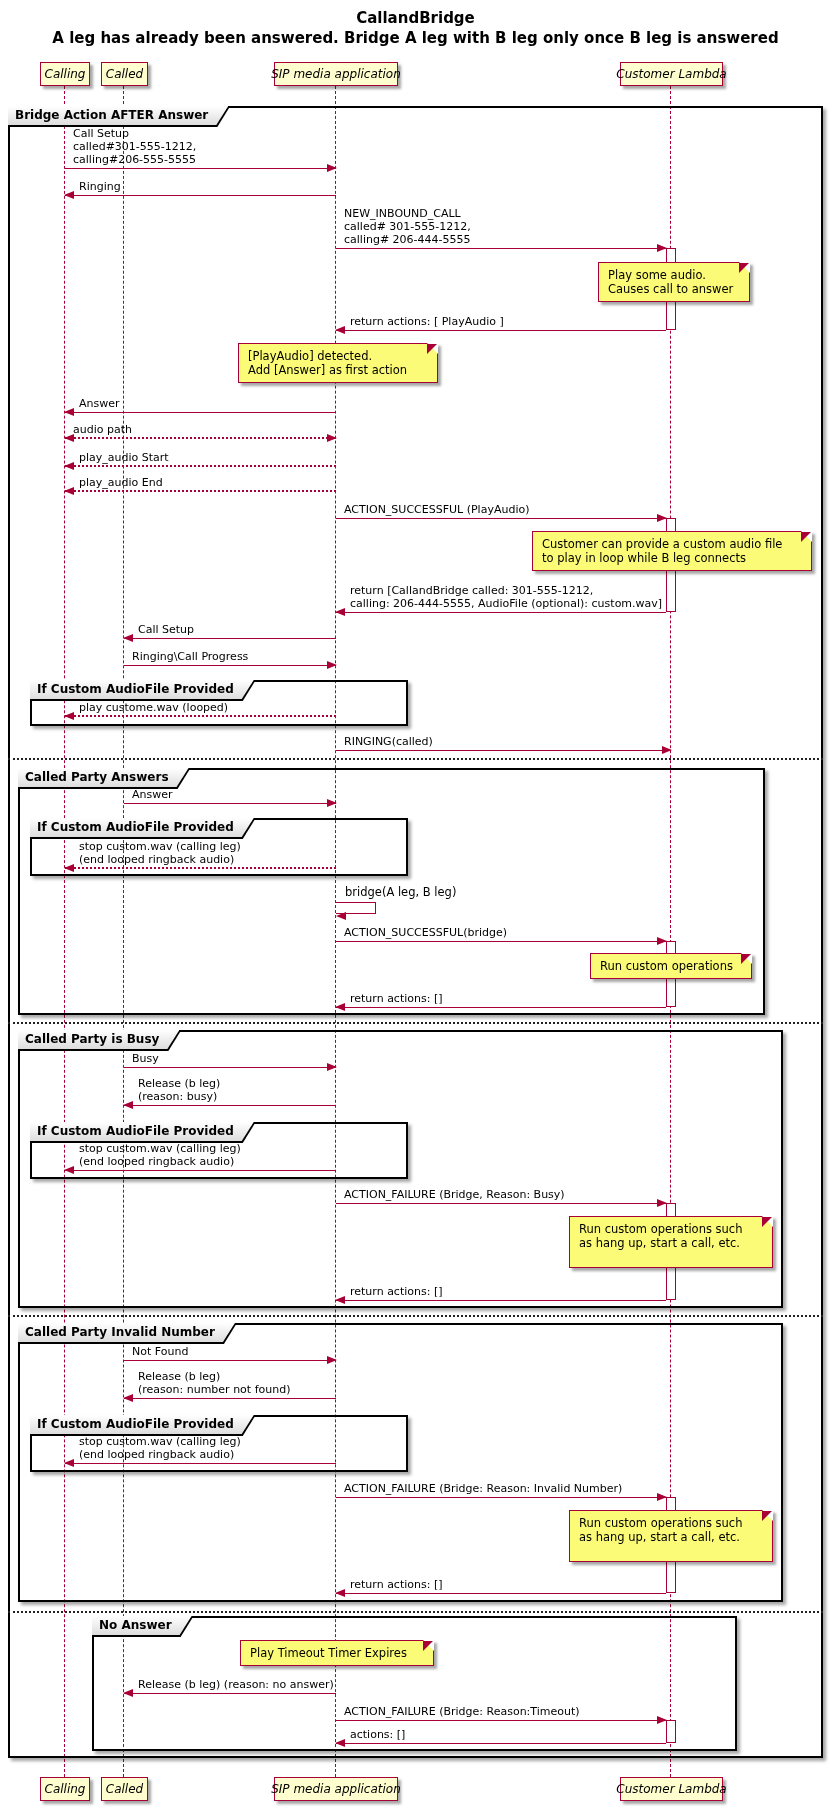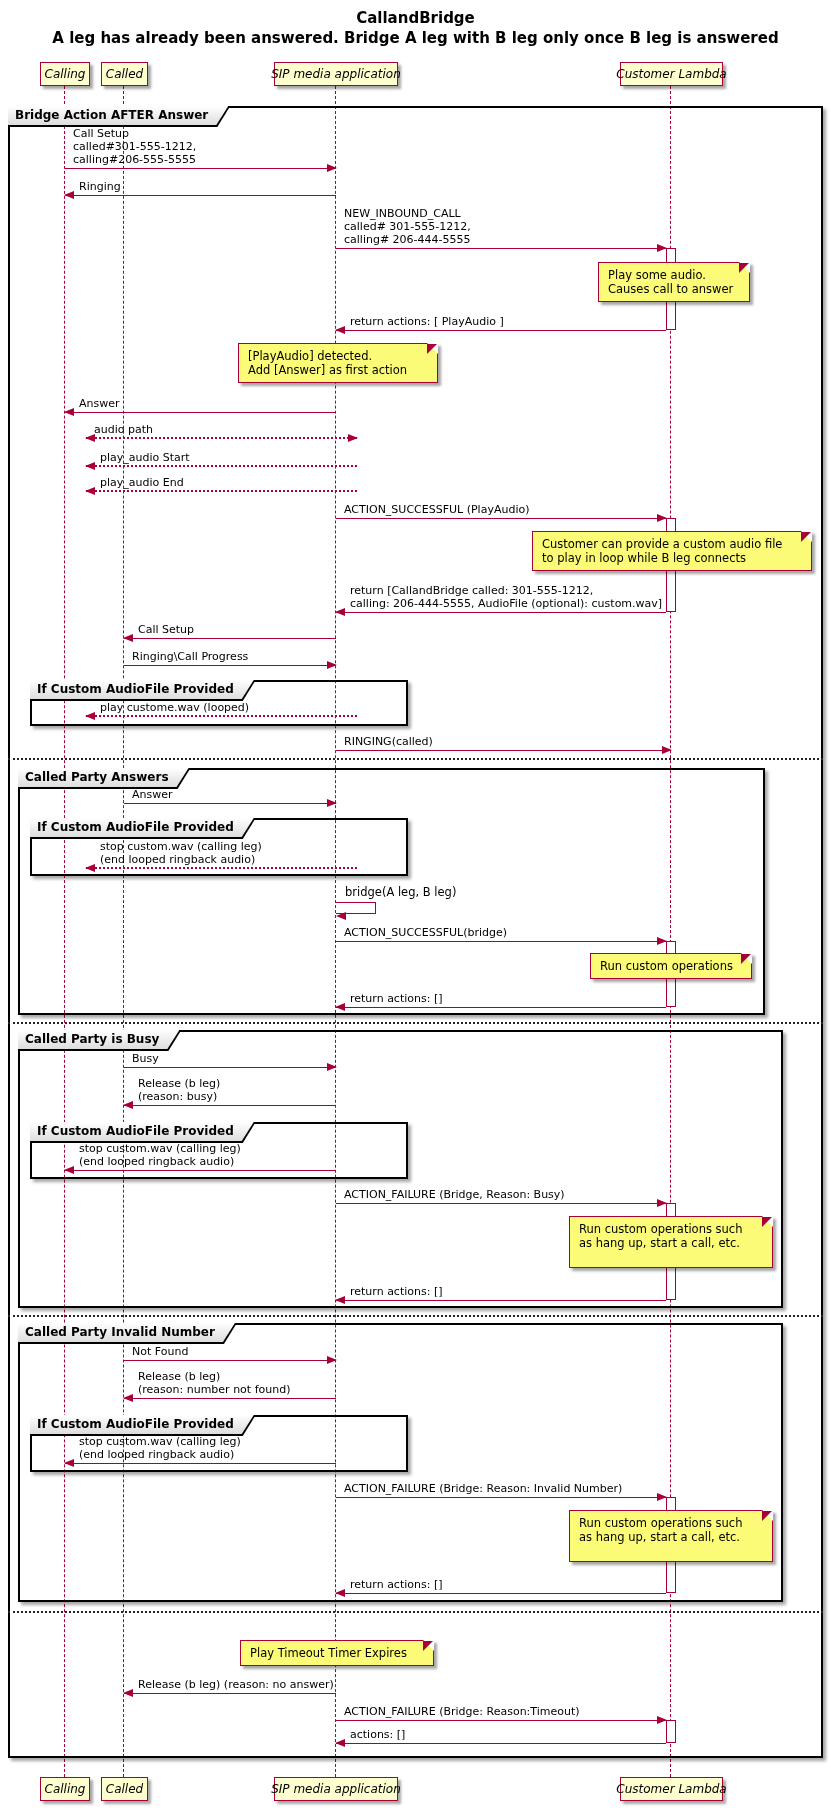--- a/index.html
+++ b/index.html
@@ -28,21 +28,21 @@
 
   .note{position:absolute;background:#FBFB77;border:1px solid #A80036;
         box-shadow:2.5px 2.5px 2.5px rgba(0,0,0,.35);
         font-size:11.5px;line-height:14px;padding:5px 9px;white-space:pre-line;box-sizing:border-box;}
   .note::before{content:'';position:absolute;top:-1px;right:-1px;
         border-top:11px solid #fff;border-left:11px solid transparent;width:0;height:0;}
   .note::after{content:'';position:absolute;top:0;right:0;
         border-bottom:10px solid #A80036;border-right:10px solid transparent;width:0;height:0;transform:rotate(90deg);transform-origin:50% 50%;}
 
   .msg{position:absolute;height:0;border-top:1.5px solid #A80036;}
-  .msg.dotted{border-top-style:dotted;border-top-width:2px;margin-left:21px;}
+  .msg.dotted{border-top-style:dotted;border-top-width:2px;}
   .msg .lbl{position:absolute;left:8px;bottom:3px;font-size:11px;line-height:13px;
             white-space:pre-line;width:max-content;}
   .msg.left .lbl{left:14px;}
   .msg.right::after{content:'';position:absolute;right:-1px;top:-5px;width:0;height:0;
             border-left:10px solid #A80036;border-top:4.5px solid transparent;border-bottom:4.5px solid transparent;}
   .msg.left::before{content:'';position:absolute;left:-1px;top:-5px;width:0;height:0;
             border-right:10px solid #A80036;border-top:4.5px solid transparent;border-bottom:4.5px solid transparent;}
   .msg.both::after{content:'';position:absolute;right:-1px;top:-5px;width:0;height:0;
             border-left:10px solid #A80036;border-top:4.5px solid transparent;border-bottom:4.5px solid transparent;}
   .msg.both::before{content:'';position:absolute;left:-1px;top:-5px;width:0;height:0;
@@ -83,20 +83,25 @@
       </div>
   </div>
   <div class="frame" style="left:18px;top:1030px;width:765px;height:278px">
     <div class="tab">
         <span class="tab-inner">Called Party is Busy</span>
       </div>
   </div>
   <div class="frame" style="left:18px;top:1323px;width:765px;height:279px">
     <div class="tab">
         <span class="tab-inner">Called Party Invalid Number</span>
+      </div>
+  </div>
+  <div class="frame" style="left:92px;top:1616px;width:645px;height:135px">
+    <div class="tab">
+        <span class="tab-inner">No Answer</span>
       </div>
   </div>
 
   <div class="frame" style="left:30px;top:680px;width:378px;height:46px">
     <div class="tab">
         <span class="tab-inner">If Custom AudioFile Provided</span>
       </div>
   </div>
   <div class="frame" style="left:30px;top:818px;width:378px;height:58px">
     <div class="tab">

